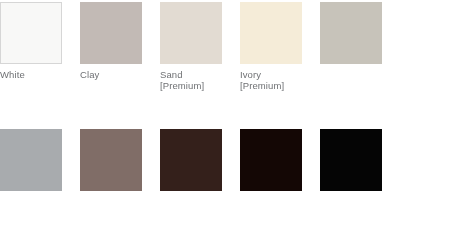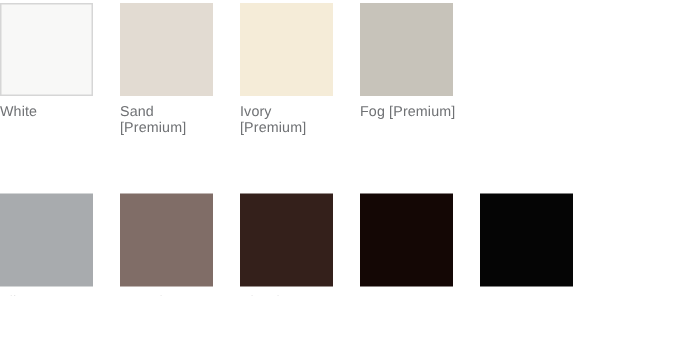--- a/index.html
+++ b/index.html
@@ -61,32 +61,35 @@
 <body>
 
 <div id="swatch-grid">
 
   <div class="swatch-row" id="row-top">
       <div class="swatch-cell">
         <div class="swatch-chip has-border" title="White" style="background-color: rgb(248, 248, 247);"></div>
         <div class="swatch-label">White</div>
       </div>
       <div class="swatch-cell">
+        <div class="swatch-chip" title="Clay" style="background-color: rgb(194, 186, 181);"></div>
+        <div class="swatch-label">Clay</div>
+      </div>
+      <div class="swatch-cell">
         <div class="swatch-chip" title="Sand" style="background-color: rgb(226, 219, 210);"></div>
         <div class="swatch-label">Sand
 [Premium]</div>
       </div>
       <div class="swatch-cell">
         <div class="swatch-chip" title="Ivory" style="background-color: rgb(245, 236, 216);"></div>
         <div class="swatch-label">Ivory
 [Premium]</div>
       </div>
       <div class="swatch-cell">
         <div class="swatch-chip" title="Fog" style="background-color: rgb(199, 195, 186);"></div>
-        <div class="swatch-label nowrap">Fog [Premium]</div>
       </div>
     </div>
   <div class="swatch-row" id="row-bottom">
       <div class="swatch-cell">
         <div class="swatch-chip" title="Silver" style="background-color: rgb(168, 171, 174);"></div>
         <div class="swatch-label">Silver
 [Premium]</div>
       </div>
       <div class="swatch-cell">
         <div class="swatch-chip" title="Tweed" style="background-color: rgb(128, 109, 103);"></div>

